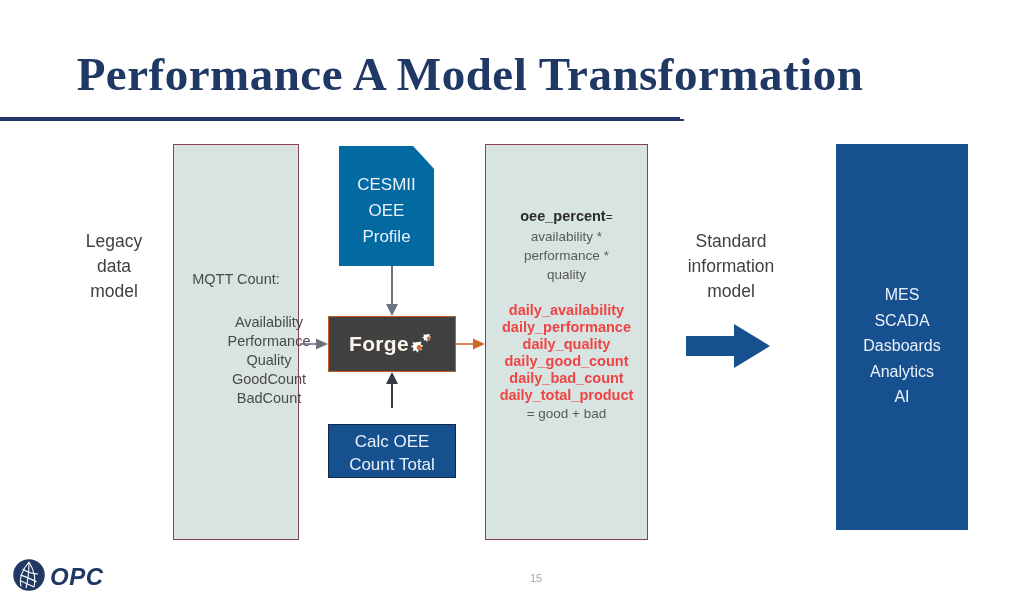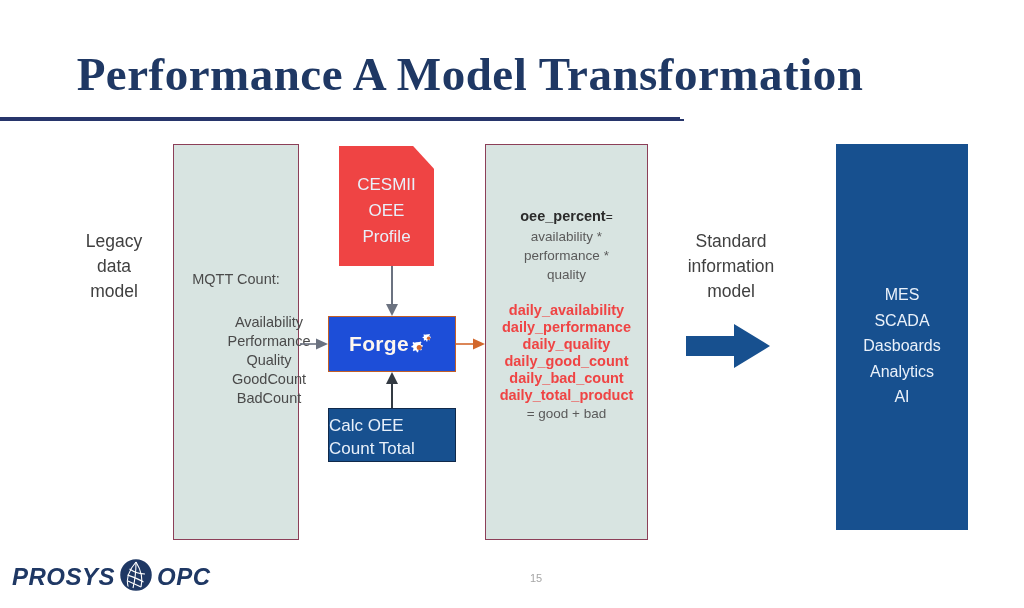--- a/index.html
+++ b/index.html
@@ -87,63 +87,64 @@
     color: #404040;
   }
 
   
   #cesmii-doc {
     position: absolute;
     left: 339px;
     top: 146px;
     width: 95px;
     height: 120px;
-    background: #ef4444;
+    background: #0369a1;
     clip-path: polygon(0 0, 78% 0, 100% 19%, 100% 100%, 0 100%);
     color: #e8f0fa;
     font-size: 17px;
     line-height: 26px;
     text-align: center;
     padding-top: 26px;
     box-sizing: border-box;
   }
 
   
   #forge-box {
     position: absolute;
     left: 328px;
     top: 316px;
     width: 128px;
     height: 56px;
-    background: #1d4ed8;
+    background: #404040;
     border: 1px solid #c25f27;
     box-sizing: border-box;
     display: flex;
     align-items: center;
     justify-content: center;
     gap: 0;
   }
   #forge-label {
     color: #fdf6ef;
     font-weight: bold;
     font-size: 21px;
     letter-spacing: 0.3px;
   }
   #gears-icon { display: block; }
 
   
   #calc-box {
     left: 328px;
-    top: 408px;
+    top: 424px;
     width: 128px;
     height: 54px;
     border: 1px solid #10294a;
     color: #e8f0fa;
     font-size: 17px;
     line-height: 23px;
+    text-align: center;
     padding-top: 5px;
     box-sizing: border-box;
   }
 
   
   #output-box { left: 485px; top: 144px; width: 163px; height: 396px; }
   #output-inner {
     position: absolute;
     left: 485px;
     top: 206px;
@@ -316,21 +317,20 @@
 
 <div class="blue-box" id="consumers-box" style="white-space: pre-line;">MES
 SCADA
 Dasboards
 Analytics
 AI</div>
 
 <div id="page-number">15</div>
 
 <div id="logo">
-  <span class="logo-word">PROSYS</span>
   <span>
     <svg width="34" height="34" viewBox="0 0 34 34">
       <circle cx="17" cy="17" r="15" fill="#1f3864"></circle>
       <g stroke="#ffffff" stroke-width="1.1" fill="none">
         <path d="M17 4 C10 12 7 21 9 29"></path>
         <path d="M17 4 C22 12 24 21 22 29"></path>
         <path d="M17 4 C17 13 16 22 14 30"></path>
         <path d="M10.5 11 C15 14 21 16 26 16"></path>
         <path d="M8.5 17 C14 19 20 21 24.5 24"></path>
         <path d="M9 23 C13 25 18 27 22 29"></path>

